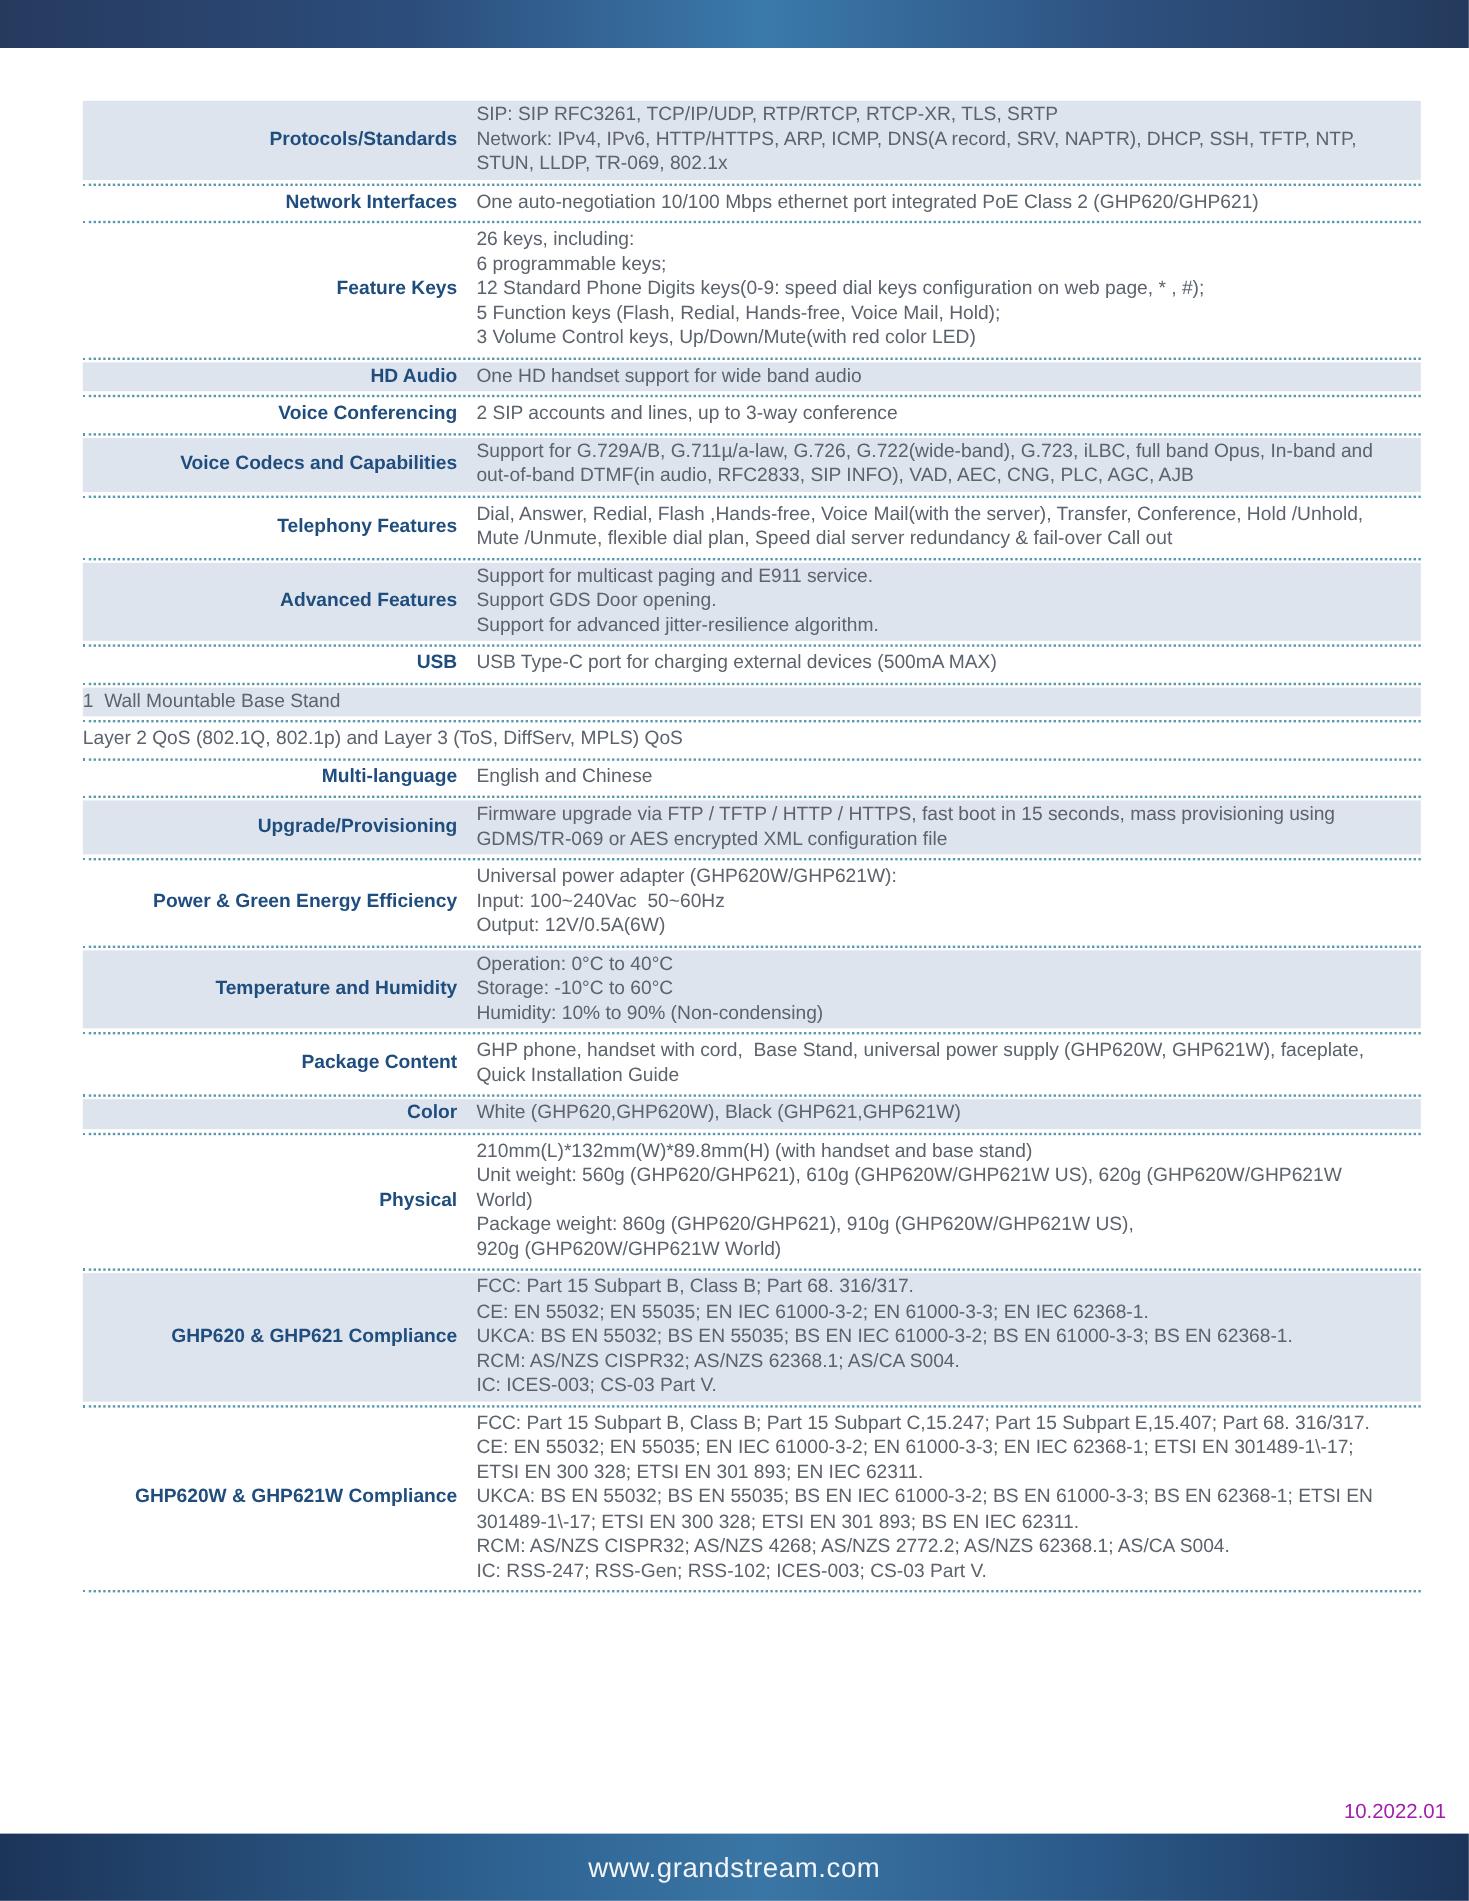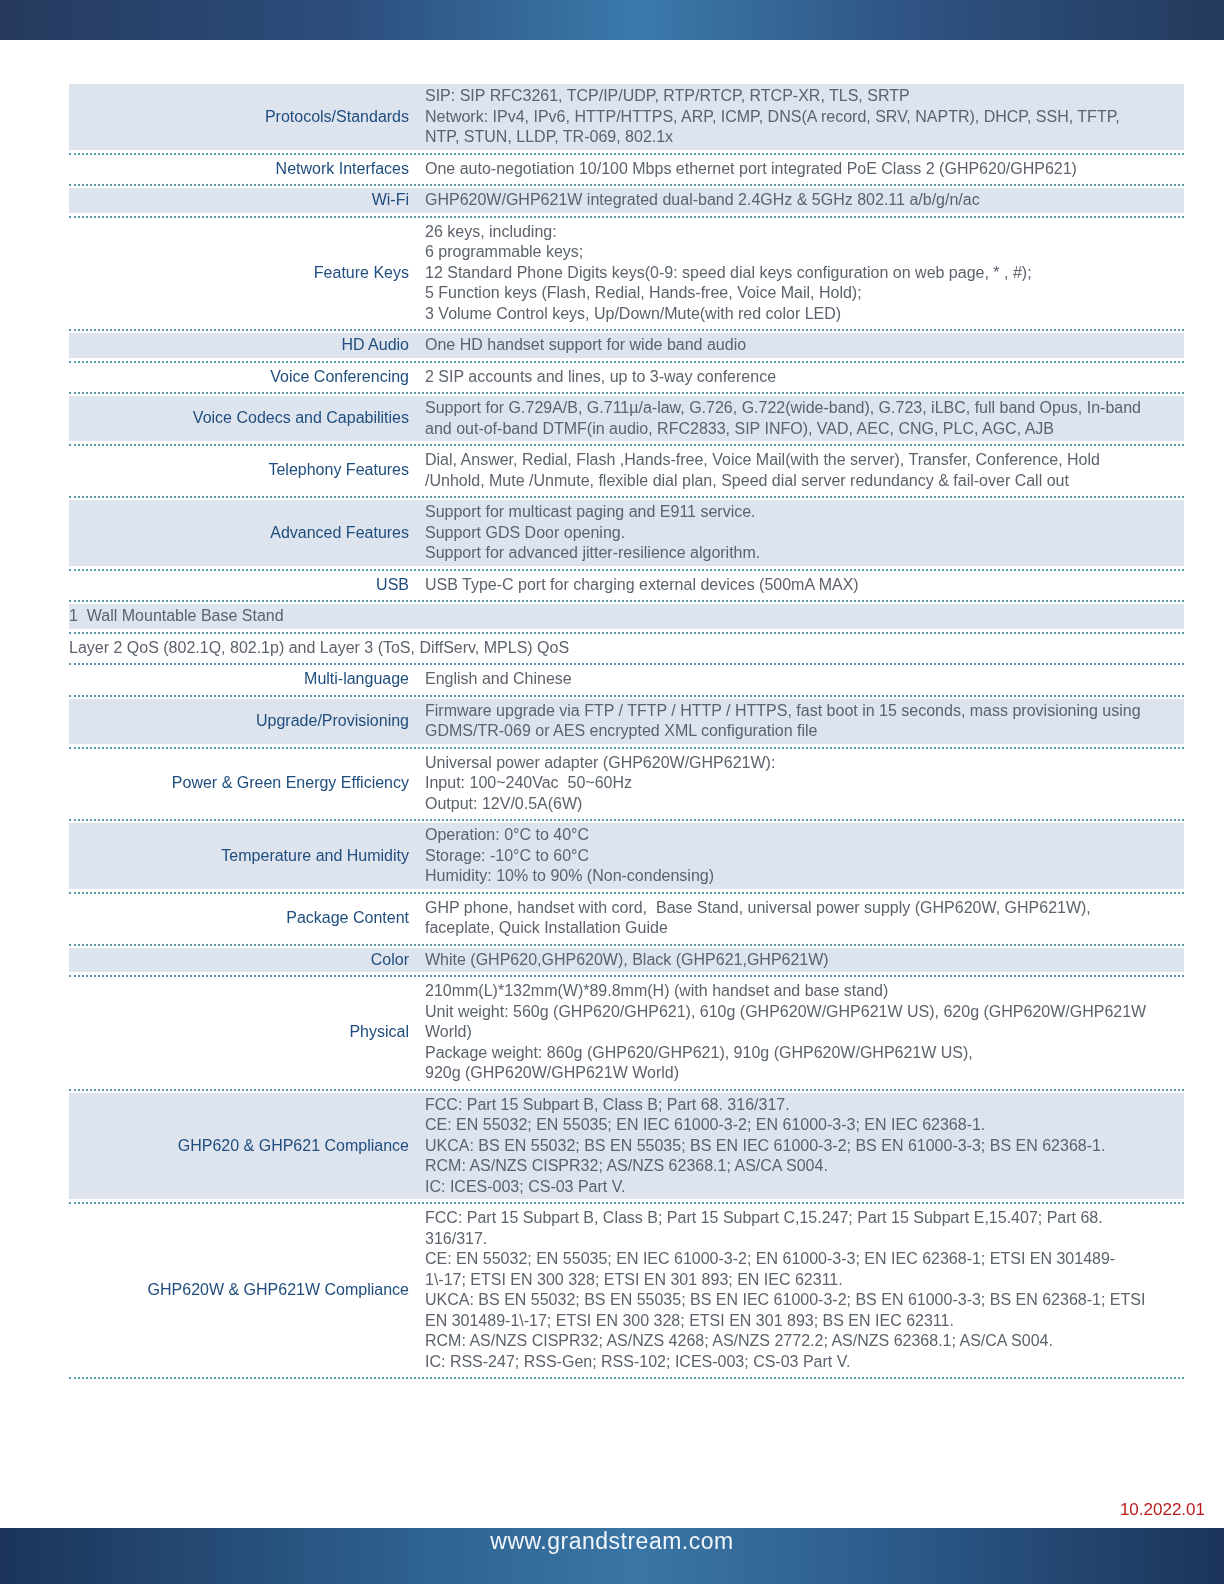--- a/index.html
+++ b/index.html
@@ -32,40 +32,39 @@
     position: absolute; left: 0; right: 0; bottom: -5px;
     border-top: 2px dotted #5999af;
   }
   .row.alt { background: #dee4ee; }
   .label {
     width: 328px; min-width: 328px;
     box-sizing: border-box;
     padding: 2px 16px 2px 6px;
     display: flex; align-items: center; justify-content: flex-end;
     text-align: right;
-    font-weight: 400;
+    font-weight: 700;
     color: #1f4d7e;
-    margin-left: 28px;
   }
   .value {
     flex: 1;
     padding: 2px 30px 2px 0;
     white-space: pre-wrap;
   }
   .version-date {
     position: absolute;
     right: 19px; bottom: 64px;
     font-size: 17px;
-    color: #b91c1c;
+    color: #a21caf;
   }
   .footerbar {
     position: absolute; bottom: 0; left: 0;
     width: 1224px; height: 56px;
     background: linear-gradient(90deg, #1c3459 0%, #2e6392 35%, #3a76a5 52%, #2c5c8c 72%, #1c3459 100%);
-    display: flex; align-items: flex-start; justify-content: center;
+    display: flex; align-items: center; justify-content: center;
   }
   .footer-url {
     color: #f2f6fa;
     font-size: 23px;
     letter-spacing: 0.5px;
     text-decoration: none;
   }
 </style>
 </head>
 <body>
@@ -75,24 +74,20 @@
 <div class="spec-table">
 
   <div class="row alt">
     <div class="label">Protocols/Standards</div>
     <div class="value">SIP: SIP RFC3261, TCP/IP/UDP, RTP/RTCP, RTCP-XR, TLS, SRTP
 Network: IPv4, IPv6, HTTP/HTTPS, ARP, ICMP, DNS(A record, SRV, NAPTR), DHCP, SSH, TFTP, NTP, STUN, LLDP, TR-069, 802.1x</div>
   </div>
   <div class="row">
     <div class="label">Network Interfaces</div>
     <div class="value">One auto-negotiation 10/100 Mbps ethernet port integrated PoE Class 2 (GHP620/GHP621)</div>
-  </div>
-  <div class="row alt">
-    <div class="label">Wi-Fi</div>
-    <div class="value">GHP620W/GHP621W integrated dual-band 2.4GHz &amp; 5GHz 802.11 a/b/g/n/ac</div>
   </div>
   <div class="row">
     <div class="label">Feature Keys</div>
     <div class="value">26 keys, including:
 6 programmable keys;
 12 Standard Phone Digits keys(0-9: speed dial keys configuration on web page, * , #);
 5 Function keys (Flash, Redial, Hands-free, Voice Mail, Hold);
 3 Volume Control keys, Up/Down/Mute(with red color LED)</div>
   </div>
   <div class="row alt">

